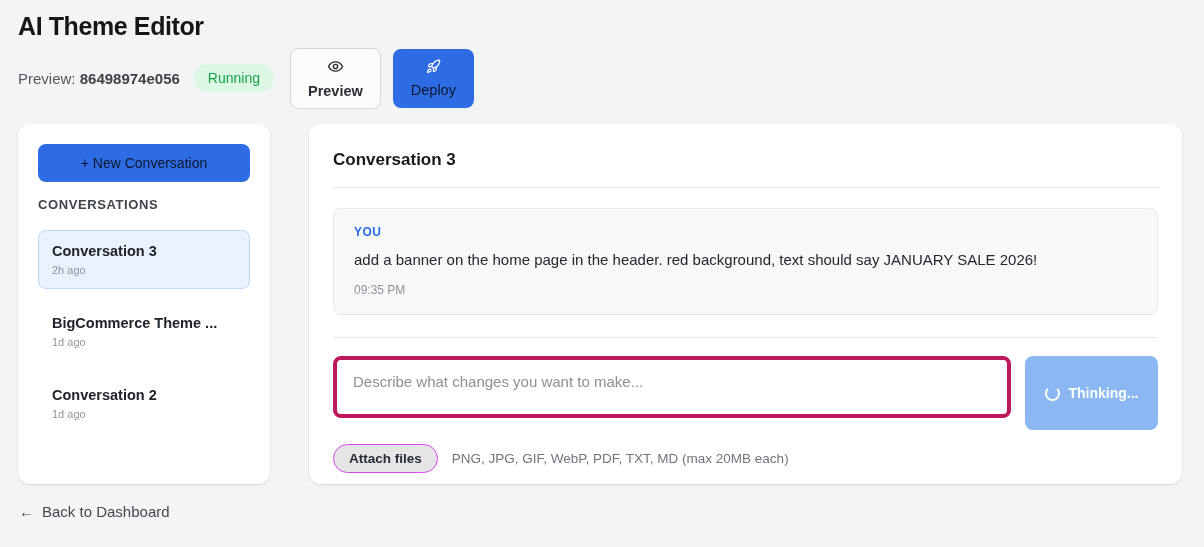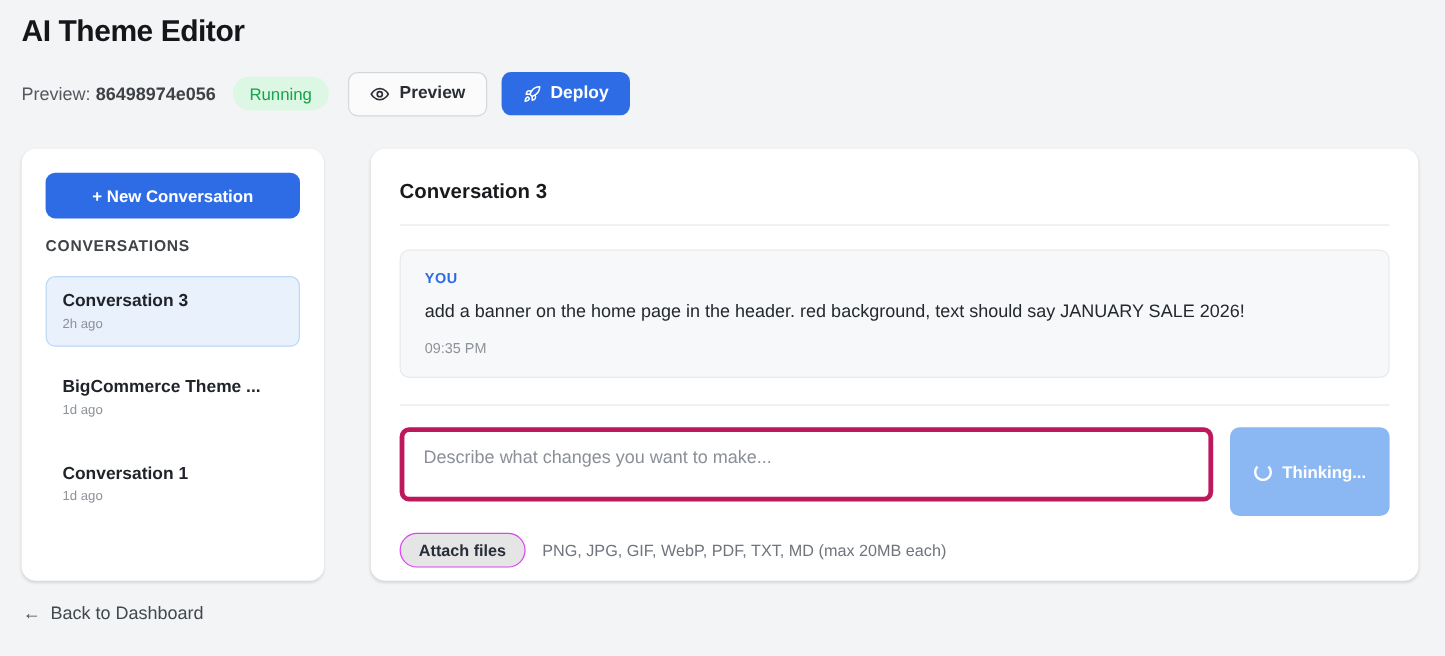--- a/index.html
+++ b/index.html
@@ -45,26 +45,28 @@
     border: none;
     font-family: inherit;
   }
   .btn-secondary {
     margin-left: 16px;
     background: #fbfbfc;
     border: 1px solid #d4d6d9;
     color: #2a2e33;
     font-weight: 600;
     padding: 9px 17px;
+    flex-direction: column;
   }
   .btn-primary {
     background: #2d6ce5;
-    color: #ffffff;
-    font-weight: 700;
+    color: #0f172a;
+    font-weight: 400;
     padding: 10px 18px;
+    flex-direction: column;
   }
   .btn-deploy { margin-left: 12px; }
 
   
   .content {
     margin-top: 27px;
     display: flex;
     gap: 39px;
     height: 360px;
   }
@@ -230,21 +232,21 @@
       <div class="conv-list">
         <div class="conv-item selected">
           <div class="conv-item-title">Conversation 3</div>
           <div class="conv-item-time">2h ago</div>
         </div>
         <div class="conv-item">
           <div class="conv-item-title">BigCommerce Theme ...</div>
           <div class="conv-item-time">1d ago</div>
         </div>
         <div class="conv-item">
-          <div class="conv-item-title">Conversation 1</div>
+          <div class="conv-item-title">Conversation 2</div>
           <div class="conv-item-time">1d ago</div>
         </div>
       </div>
     </aside>
 
     <main class="main card">
       <h2 class="conv-heading">Conversation 3</h2>
       <hr class="divider">
 
       <div class="message-card">

